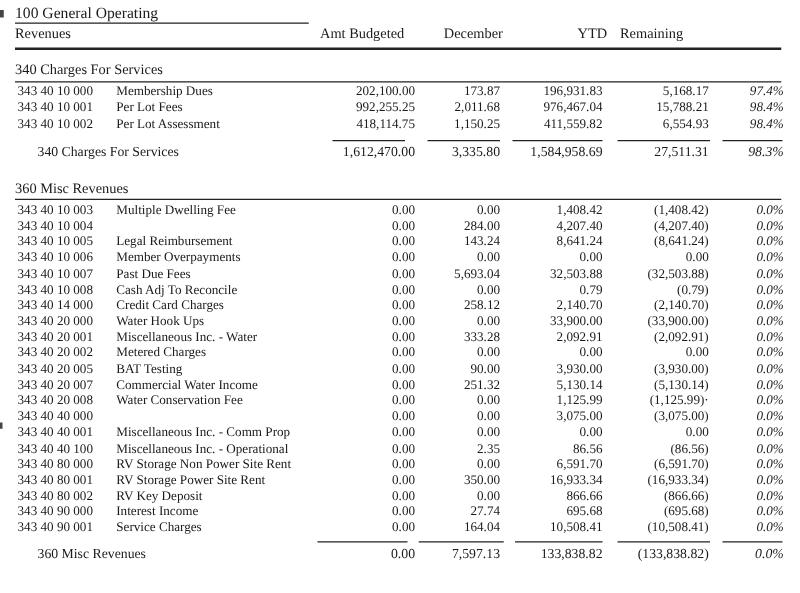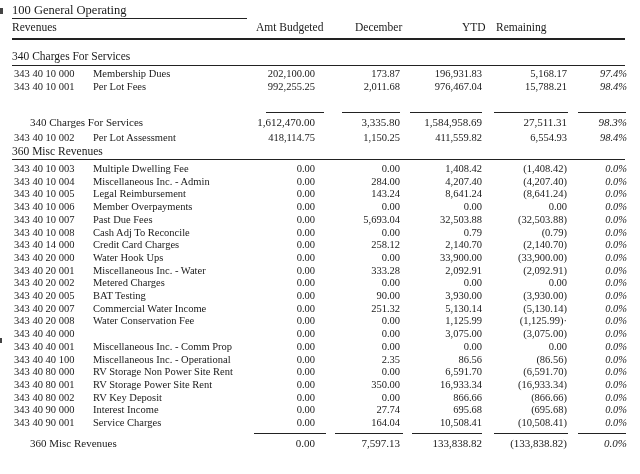--- a/index.html
+++ b/index.html
@@ -10,21 +10,21 @@
   }
   .abs { position: absolute; white-space: nowrap; }
   .fund-title { left: 12px; top: 3px; font-size: 12.5px; }
   .rule { position: absolute; height: 1px; background: #222; }
   .hdr { top: 21px; font-size: 11.5px; }
   .sec-title { font-size: 11.5px; }
   .row { position: absolute; left: 0; width: 640px; height: 12px; font-size: 10.5px; line-height: 12px; }
   .row span { position: absolute; white-space: nowrap; }
   .c-acct { left: 14px; }
   .c-name { left: 93px; }
-  .c-bud { right: 325px; text-align: right; }
+  .c-bud { right: 308px; text-align: right; }
   .c-dec { right: 240px; text-align: right; }
   .c-ytd { right: 158px; text-align: right; }
   .c-rem { right: 73px; text-align: right; }
   .c-pct { right: 13px; text-align: right; font-style: italic; }
   .total { font-size: 11px; }
   .total .c-name { left: 30px; }
   .mark { position: absolute; left: 0; width: 3px; background: #444; }
 </style>
 </head>
 <body>
@@ -57,21 +57,21 @@
     </div>
     <div class="row" style="top: 81px;">
       <span class="c-acct">343 40 10 001</span>
       <span class="c-name">Per Lot Fees</span>
       <span class="c-bud">992,255.25</span>
       <span class="c-dec">2,011.68</span>
       <span class="c-ytd">976,467.04</span>
       <span class="c-rem">15,788.21</span>
       <span class="c-pct">98.4%</span>
     </div>
-    <div class="row" style="top: 94px; margin-top: 38px;">
+    <div class="row" style="top: 94px;">
       <span class="c-acct">343 40 10 002</span>
       <span class="c-name">Per Lot  Assessment</span>
       <span class="c-bud">418,114.75</span>
       <span class="c-dec">1,150.25</span>
       <span class="c-ytd">411,559.82</span>
       <span class="c-rem">6,554.93</span>
       <span class="c-pct">98.4%</span>
     </div>
   </div>
 <div class="rule" style="left:266px;top:112px;width:58px;"></div>
@@ -95,21 +95,20 @@
       <span class="c-acct">343 40 10 003</span>
       <span class="c-name">Multiple Dwelling Fee</span>
       <span class="c-bud">0.00</span>
       <span class="c-dec">0.00</span>
       <span class="c-ytd">1,408.42</span>
       <span class="c-rem">(1,408.42)</span>
       <span class="c-pct">0.0%</span>
     </div>
     <div class="row" style="top: 175.7px;">
       <span class="c-acct">343 40 10 004</span>
-      <span class="c-name">Miscellaneous Inc. - Admin</span>
       <span class="c-bud">0.00</span>
       <span class="c-dec">284.00</span>
       <span class="c-ytd">4,207.40</span>
       <span class="c-rem">(4,207.40)</span>
       <span class="c-pct">0.0%</span>
     </div>
     <div class="row" style="top: 188.4px;">
       <span class="c-acct">343 40 10 005</span>
       <span class="c-name">Legal Reimbursement</span>
       <span class="c-bud">0.00</span>

